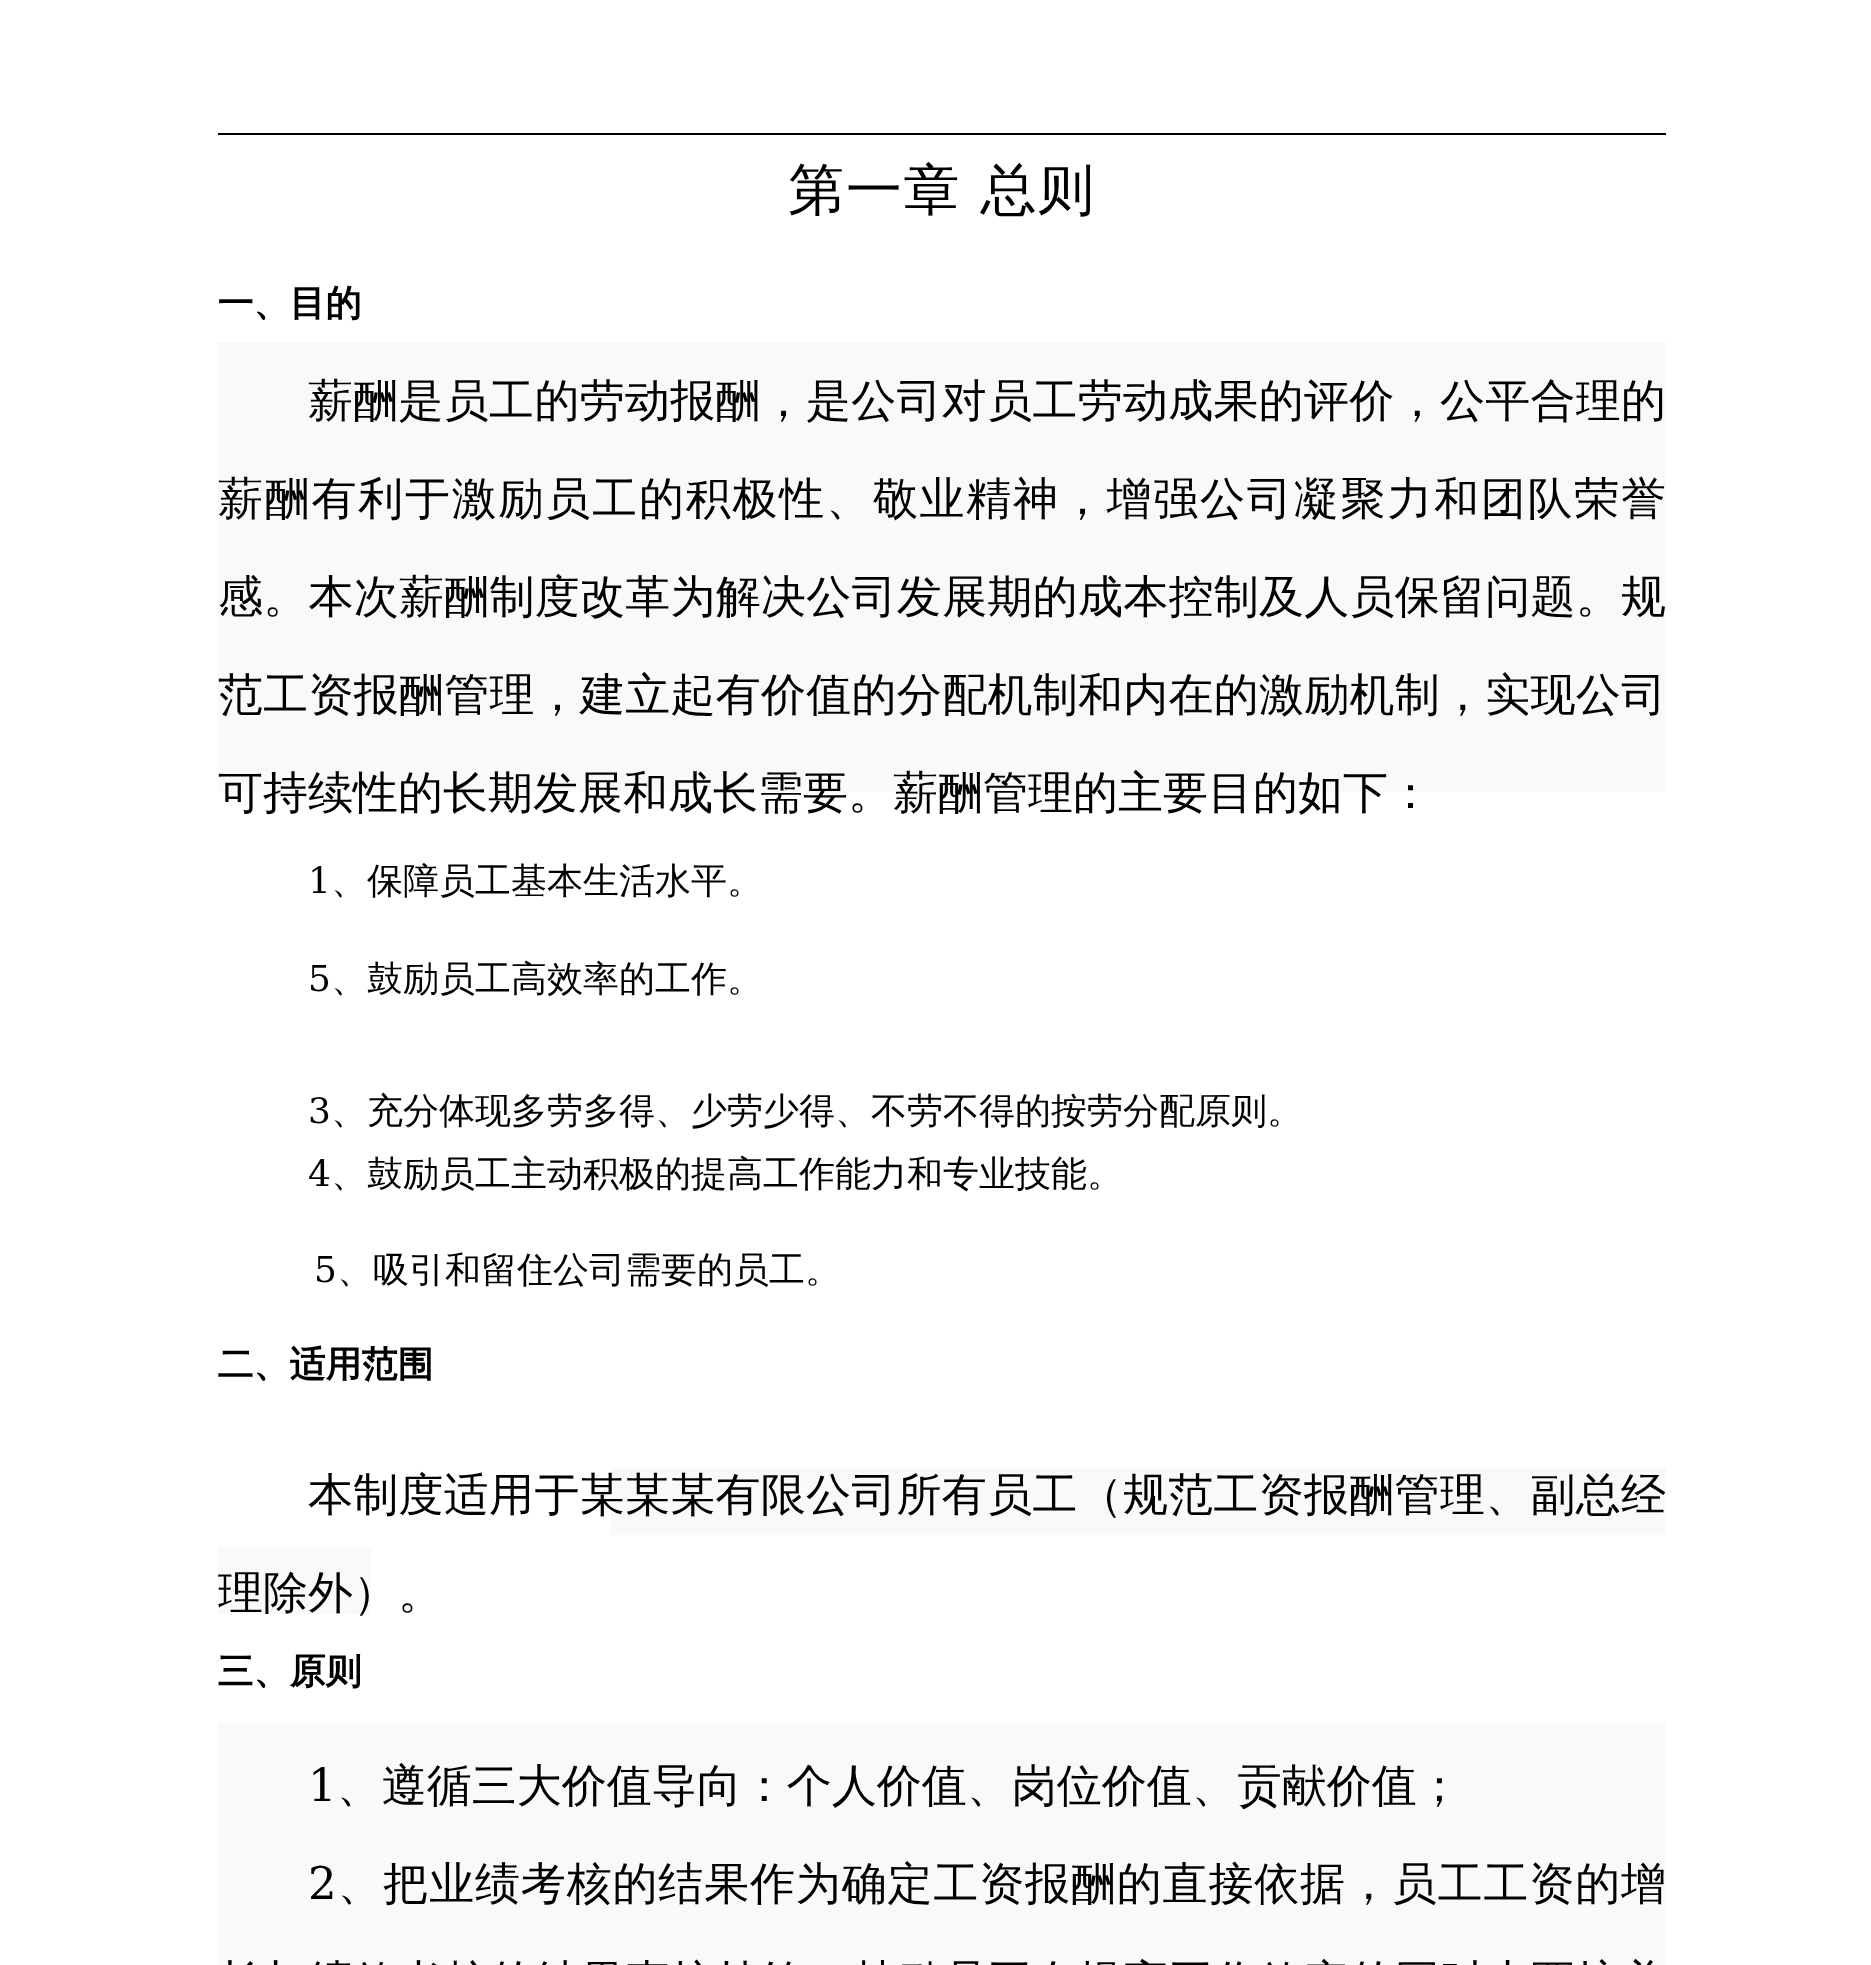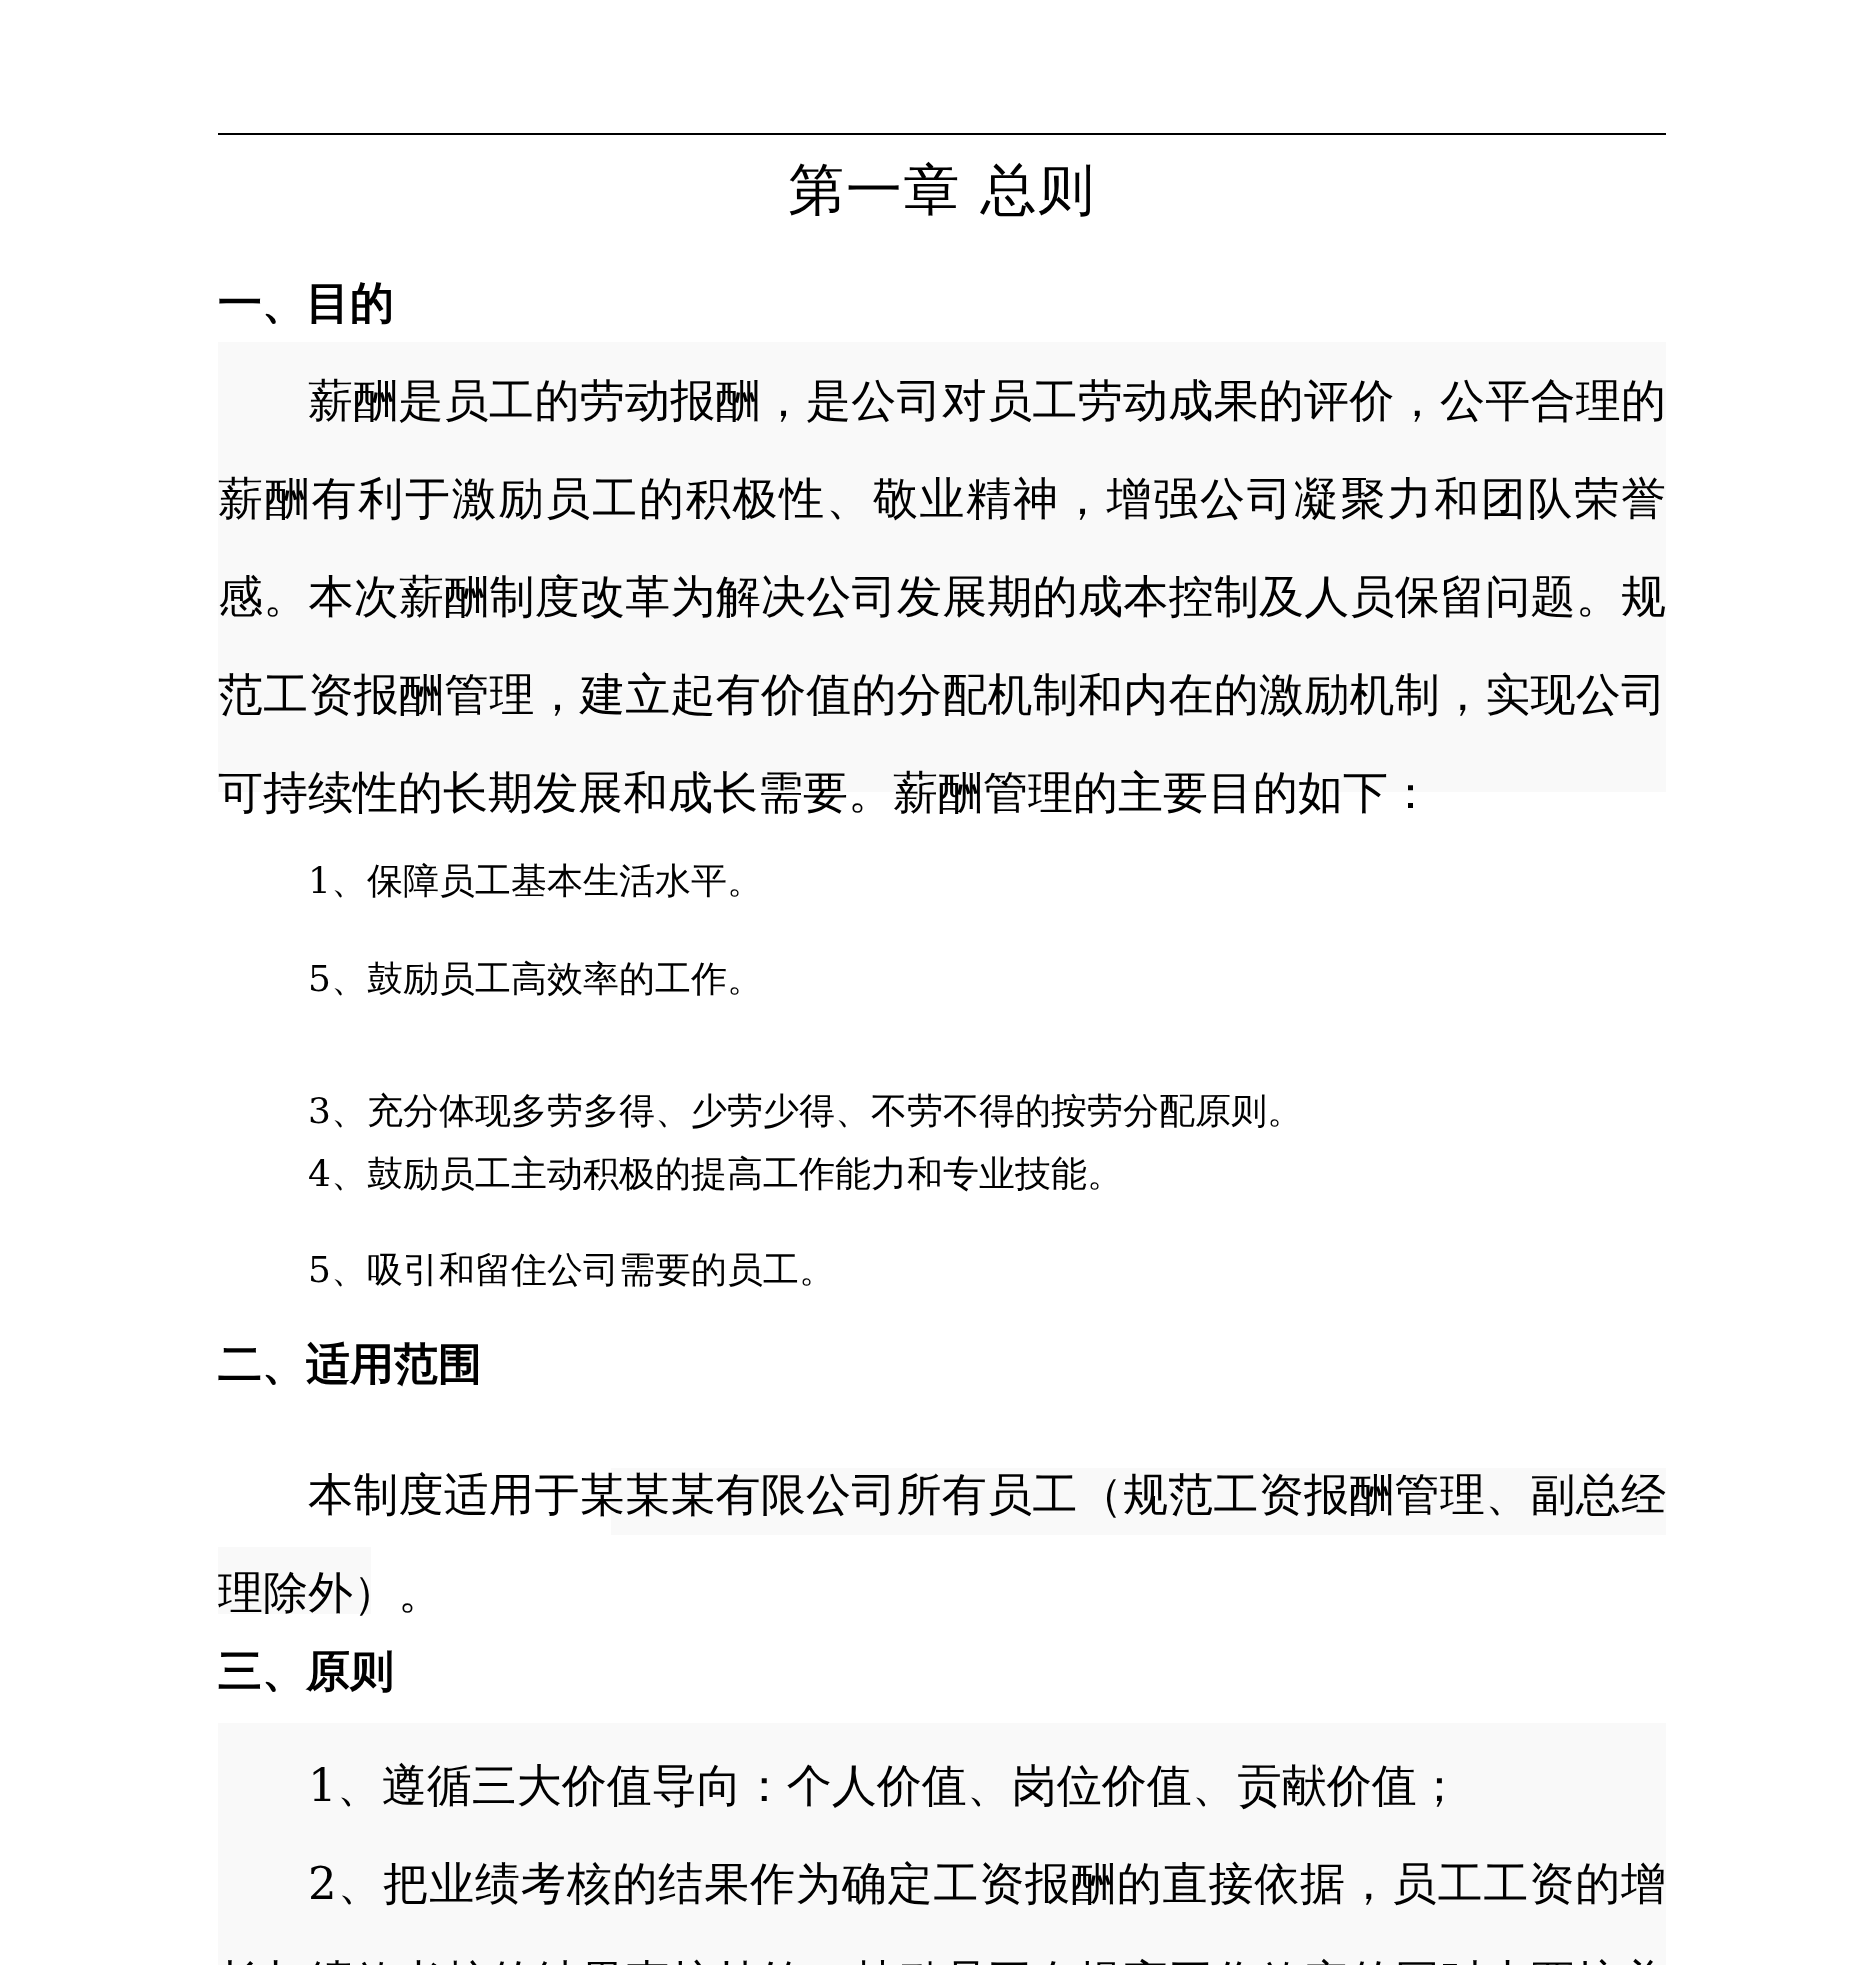--- a/index.html
+++ b/index.html
@@ -43,21 +43,21 @@
   }
   .content {
     position: absolute;
     left: 218px;
     top: 0;
     width: 1448px;
   }
   .section-heading {
     position: absolute;
     left: 0;
-    font-size: 44px;
+    font-size: 36px;
     line-height: 55px;
     font-weight: 700;
     white-space: nowrap;
   }
   .shaded {
     position: absolute;
     left: 0;
     width: 1448px;
     background: #f9f9f9;
   }
@@ -93,21 +93,21 @@
 
     <div class="section-heading" style="top:275px;">一、目的</div>
 
     <div class="shaded" style="top:342px; height:450px;"></div>
     <div class="para indent" style="top:352px;">薪酬是员工的劳动报酬，是公司对员工劳动成果的评价，公平合理的薪酬有利于激励员工的积极性、敬业精神，增强公司凝聚力和团队荣誉感。本次薪酬制度改革为解决公司发展期的成本控制及人员保留问题。规范工资报酬管理，建立起有价值的分配机制和内在的激励机制，实现公司可持续性的长期发展和成长需要。薪酬管理的主要目的如下：</div>
 
     <div class="list-item" style="top:849px;">1、保障员工基本生活水平。</div>
     <div class="list-item" style="top:947px;">5、鼓励员工高效率的工作。</div>
     <div class="list-item" style="top:1079px;">3、充分体现多劳多得、少劳少得、不劳不得的按劳分配原则。</div>
     <div class="list-item" style="top:1142px;">4、鼓励员工主动积极的提高工作能力和专业技能。</div>
-    <div class="list-item" style="top:1238px;">5、吸引和留住公司需要的员工。</div>
+    <div class="list-item" style="top:1238px;margin-left:6px;">5、吸引和留住公司需要的员工。</div>
 
     <div class="section-heading" style="top:1336px;">二、适用范围</div>
 
     <div class="shaded" style="top:1468px; left:393px; width:1055px; height:67px;"></div>
     <div class="shaded" style="top:1547px; width:153px; height:67px;"></div>
     <div class="para indent" style="top:1446px;">本制度适用于某某某有限公司所有员工（规范工资报酬管理、副总经理除外）。</div>
 
     <div class="section-heading" style="top:1643px;">三、原则</div>
 
     <div class="shaded" style="top:1723px; height:582px;"></div>

